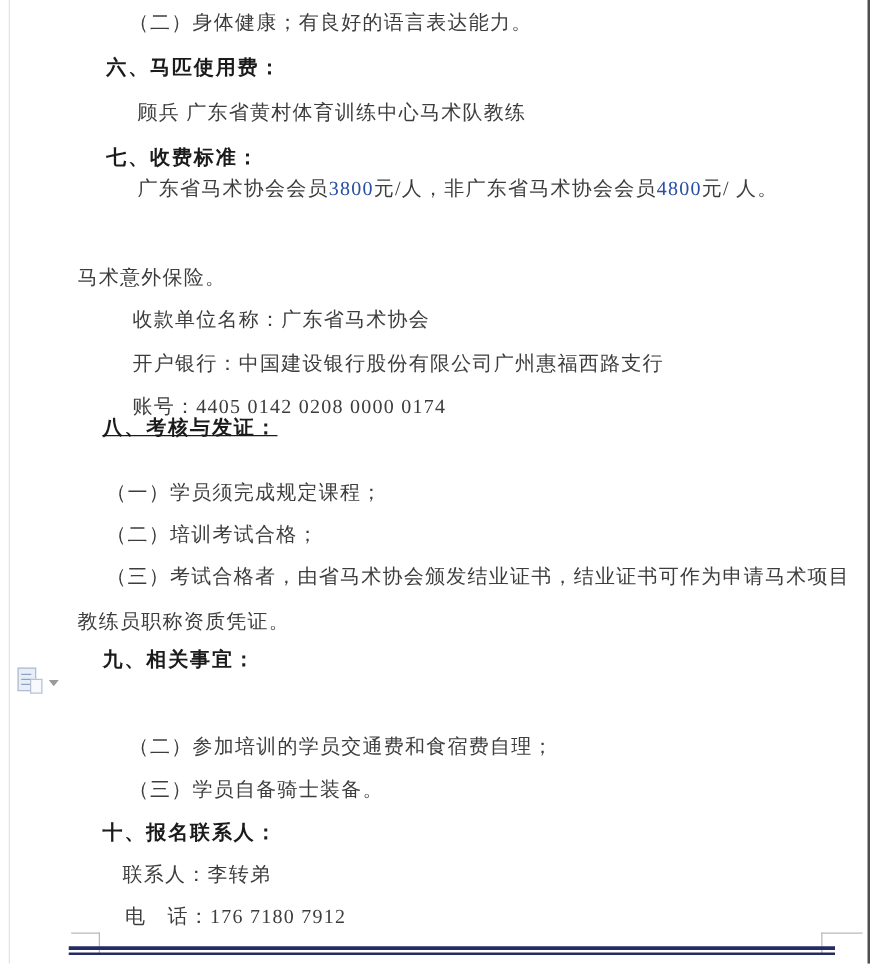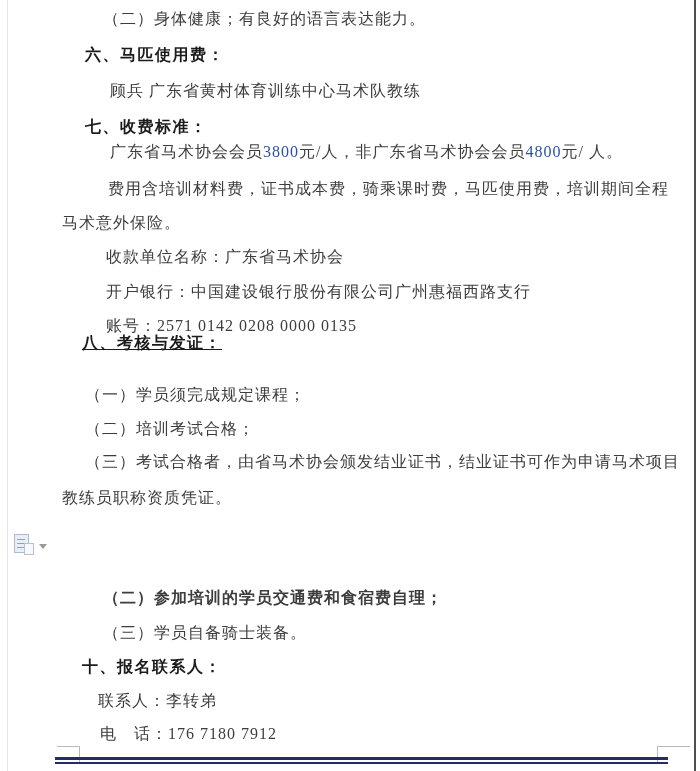--- a/index.html
+++ b/index.html
@@ -60,33 +60,33 @@
 
   <div class="ln" style="left:103px; top:8px;">（二）身体健康；有良好的语言表达能力。</div>
 
   <div class="ln heading" style="left:85px; top:44px;">六、马匹使用费：</div>
   <div class="ln" style="left:110px; top:80px;">顾兵 广东省黄村体育训练中心马术队教练</div>
 
   <div class="ln heading" style="left:85px; top:116px;">七、收费标准：</div>
   <div class="ln" style="left:110px; top:141px;">
     <span>广东省马术协会会员</span><span class="blue">3800</span><span>元/人，非广东省马术协会会员</span><span class="blue">4800</span><span>元/ 人。</span>
   </div>
-  <div class="ln" style="left:108px; top:178px;">费用含培训材料费，证书成本费，骑乘课时费，马匹使用费，培训期间全程</div>
   <div class="ln" style="left:62px;  top:212px;">马术意外保险。</div>
   <div class="ln" style="left:106px; top:246px;">收款单位名称：广东省马术协会</div>
   <div class="ln" style="left:106px; top:281px;">开户银行：中国建设银行股份有限公司广州惠福西路支行</div>
-  <div class="ln" style="left:106px; top:315px;">账号：2571 0142 0208 0000 0135</div>
+  <div class="ln" style="left:106px; top:315px;">账号：4405 0142 0208 0000 0174</div>
 
   <div class="ln heading" style="left:82px; top:332px;text-decoration:underline;">八、考核与发证：</div>
   <div class="ln" style="left:85px; top:384px;">（一）学员须完成规定课程；</div>
   <div class="ln" style="left:85px; top:418px;">（二）培训考试合格；</div>
   <div class="ln" style="left:85px; top:451px;">（三）考试合格者，由省马术协会颁发结业证书，结业证书可作为申请马术项目</div>
   <div class="ln" style="left:62px; top:487px;">教练员职称资质凭证。</div>
 
-  <div class="ln" style="left:103px; top:587px;font-weight:bold;">（二）参加培训的学员交通费和食宿费自理；</div>
+  <div class="ln heading" style="left:82px; top:518px;">九、相关事宜：</div>
+  <div class="ln" style="left:103px; top:587px;">（二）参加培训的学员交通费和食宿费自理；</div>
   <div class="ln" style="left:103px; top:622px;">（三）学员自备骑士装备。</div>
 
   <div class="ln heading" style="left:82px; top:656px;">十、报名联系人：</div>
   <div class="ln" style="left:98px;  top:690px;">联系人：李转弟</div>
   <div class="ln" style="left:100px; top:723px;">电　话：176 7180 7912</div>
 
   <div class="paste-btn">
     <div class="clipboard">
       <div class="l1"></div>
         <div class="l2"></div>

